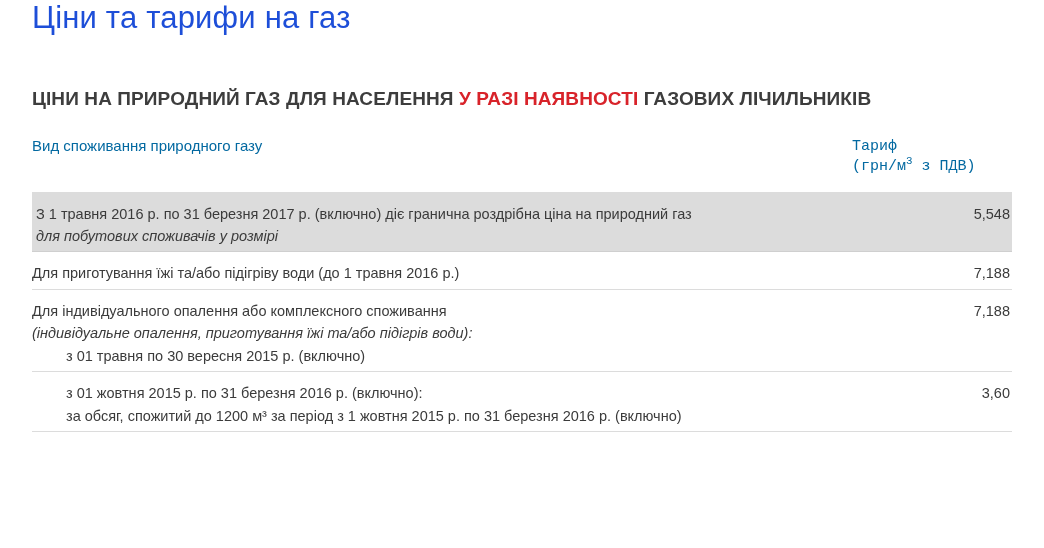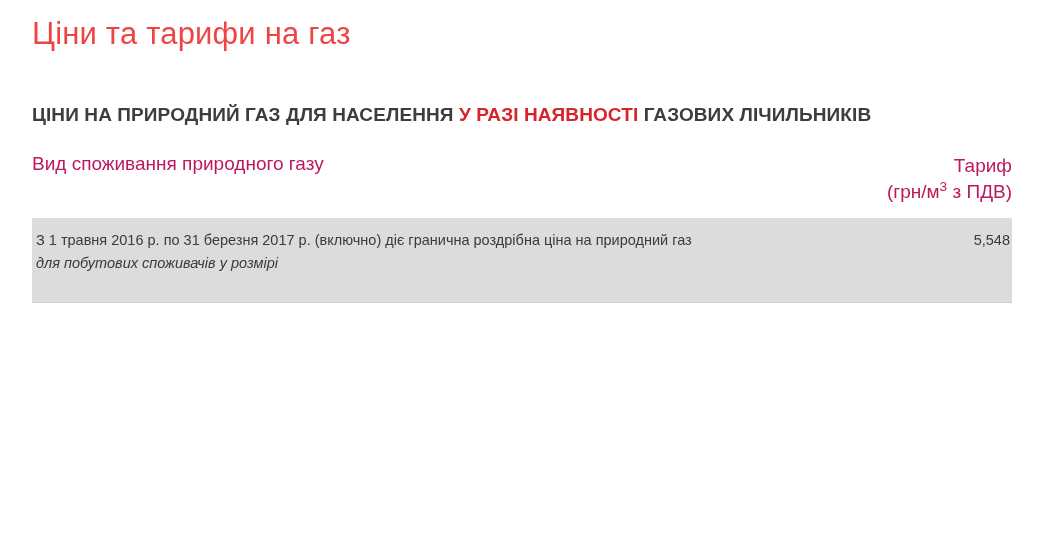--- a/index.html
+++ b/index.html
@@ -17,23 +17,22 @@
   .page {
     width: 1044px;
     height: 548px;
     position: relative;
     box-sizing: border-box;
     padding: 0 32px;
   }
   .page-title {
     font-size: 31px;
     font-weight: normal;
-    color: #ef4444;
+    color: #1d4ed8;
     margin: 0;
-    padding-top: 16px;
     letter-spacing: 0.2px;
   }
   .section-heading {
     font-size: 19px;
     color: #3d3d3d;
     margin: 0;
     padding-top: 52px;
     font-weight: bold;
     letter-spacing: 0.1px;
     white-space: nowrap;
@@ -45,35 +44,36 @@
     width: 980px;
     border-collapse: collapse;
     margin-top: 16px;
     table-layout: fixed;
   }
   .tariff-table col.c-desc { width: 820px; }
   .tariff-table col.c-val  { width: 160px; }
 
   .tariff-table thead th {
     font-weight: normal;
-    font-size: 19px;
-    color: #be185d;
+    font-size: 15px;
+    color: #0369a1;
     padding: 11px 0 14px 0;
     border-bottom: 1px solid #dcdcdc;
     vertical-align: top;
     text-align: left;
   }
   .tariff-table thead th.val {
-    text-align: right;
+    text-align: left;
     line-height: 1.35;
+    font-family: Liberation Mono, monospace;
   }
   .tariff-table tbody td {
     font-size: 14.5px;
     color: #3b3b3b;
-    padding: 10px 0 28px 0;
+    padding: 10px 0 4px 0;
     border-bottom: 1px solid #dcdcdc;
     vertical-align: top;
     line-height: 1.55;
   }
   .tariff-table tbody td.val {
     text-align: right;
     white-space: nowrap;
     padding-right: 2px;
   }
   .tariff-table tbody tr.highlight td {
@@ -115,19 +115,40 @@
     <tbody>
 
       <tr class="highlight">
         <td class="desc">
           <span>З 1 травня 2016 р. по 31 березня 2017 р. (включно) діє гранична роздрібна ціна на природний газ</span>
           <span class="line2">для побутових споживачів у розмірі</span>
         </td>
         <td class="val">5,548</td>
       </tr>
 
+      <tr>
+        <td class="desc">
+          <span>Для приготування їжі та/або підігріву води (до 1 травня 2016 р.)</span>
+        </td>
+        <td class="val">7,188</td>
+      </tr>
 
+      <tr>
+        <td class="desc">
+          <span>Для індивідуального опалення або комплексного споживання</span>
+          <span class="line2">(індивідуальне опалення, приготування їжі та/або підігрів води):</span>
+          <span class="indent1">з 01 травня по 30 вересня 2015 р. (включно)</span>
+        </td>
+        <td class="val">7,188</td>
+      </tr>
 
+      <tr>
+        <td class="desc">
+          <span class="indent1">з 01 жовтня 2015 р. по 31 березня 2016 р. (включно):</span>
+          <span class="indent2">за обсяг, спожитий до 1200 м³ за період з 1 жовтня 2015 р. по 31 березня 2016 р. (включно)</span>
+        </td>
+        <td class="val">3,60</td>
+      </tr>
 
 
     </tbody>
   </table>
 </div>
 
 </body></html>

